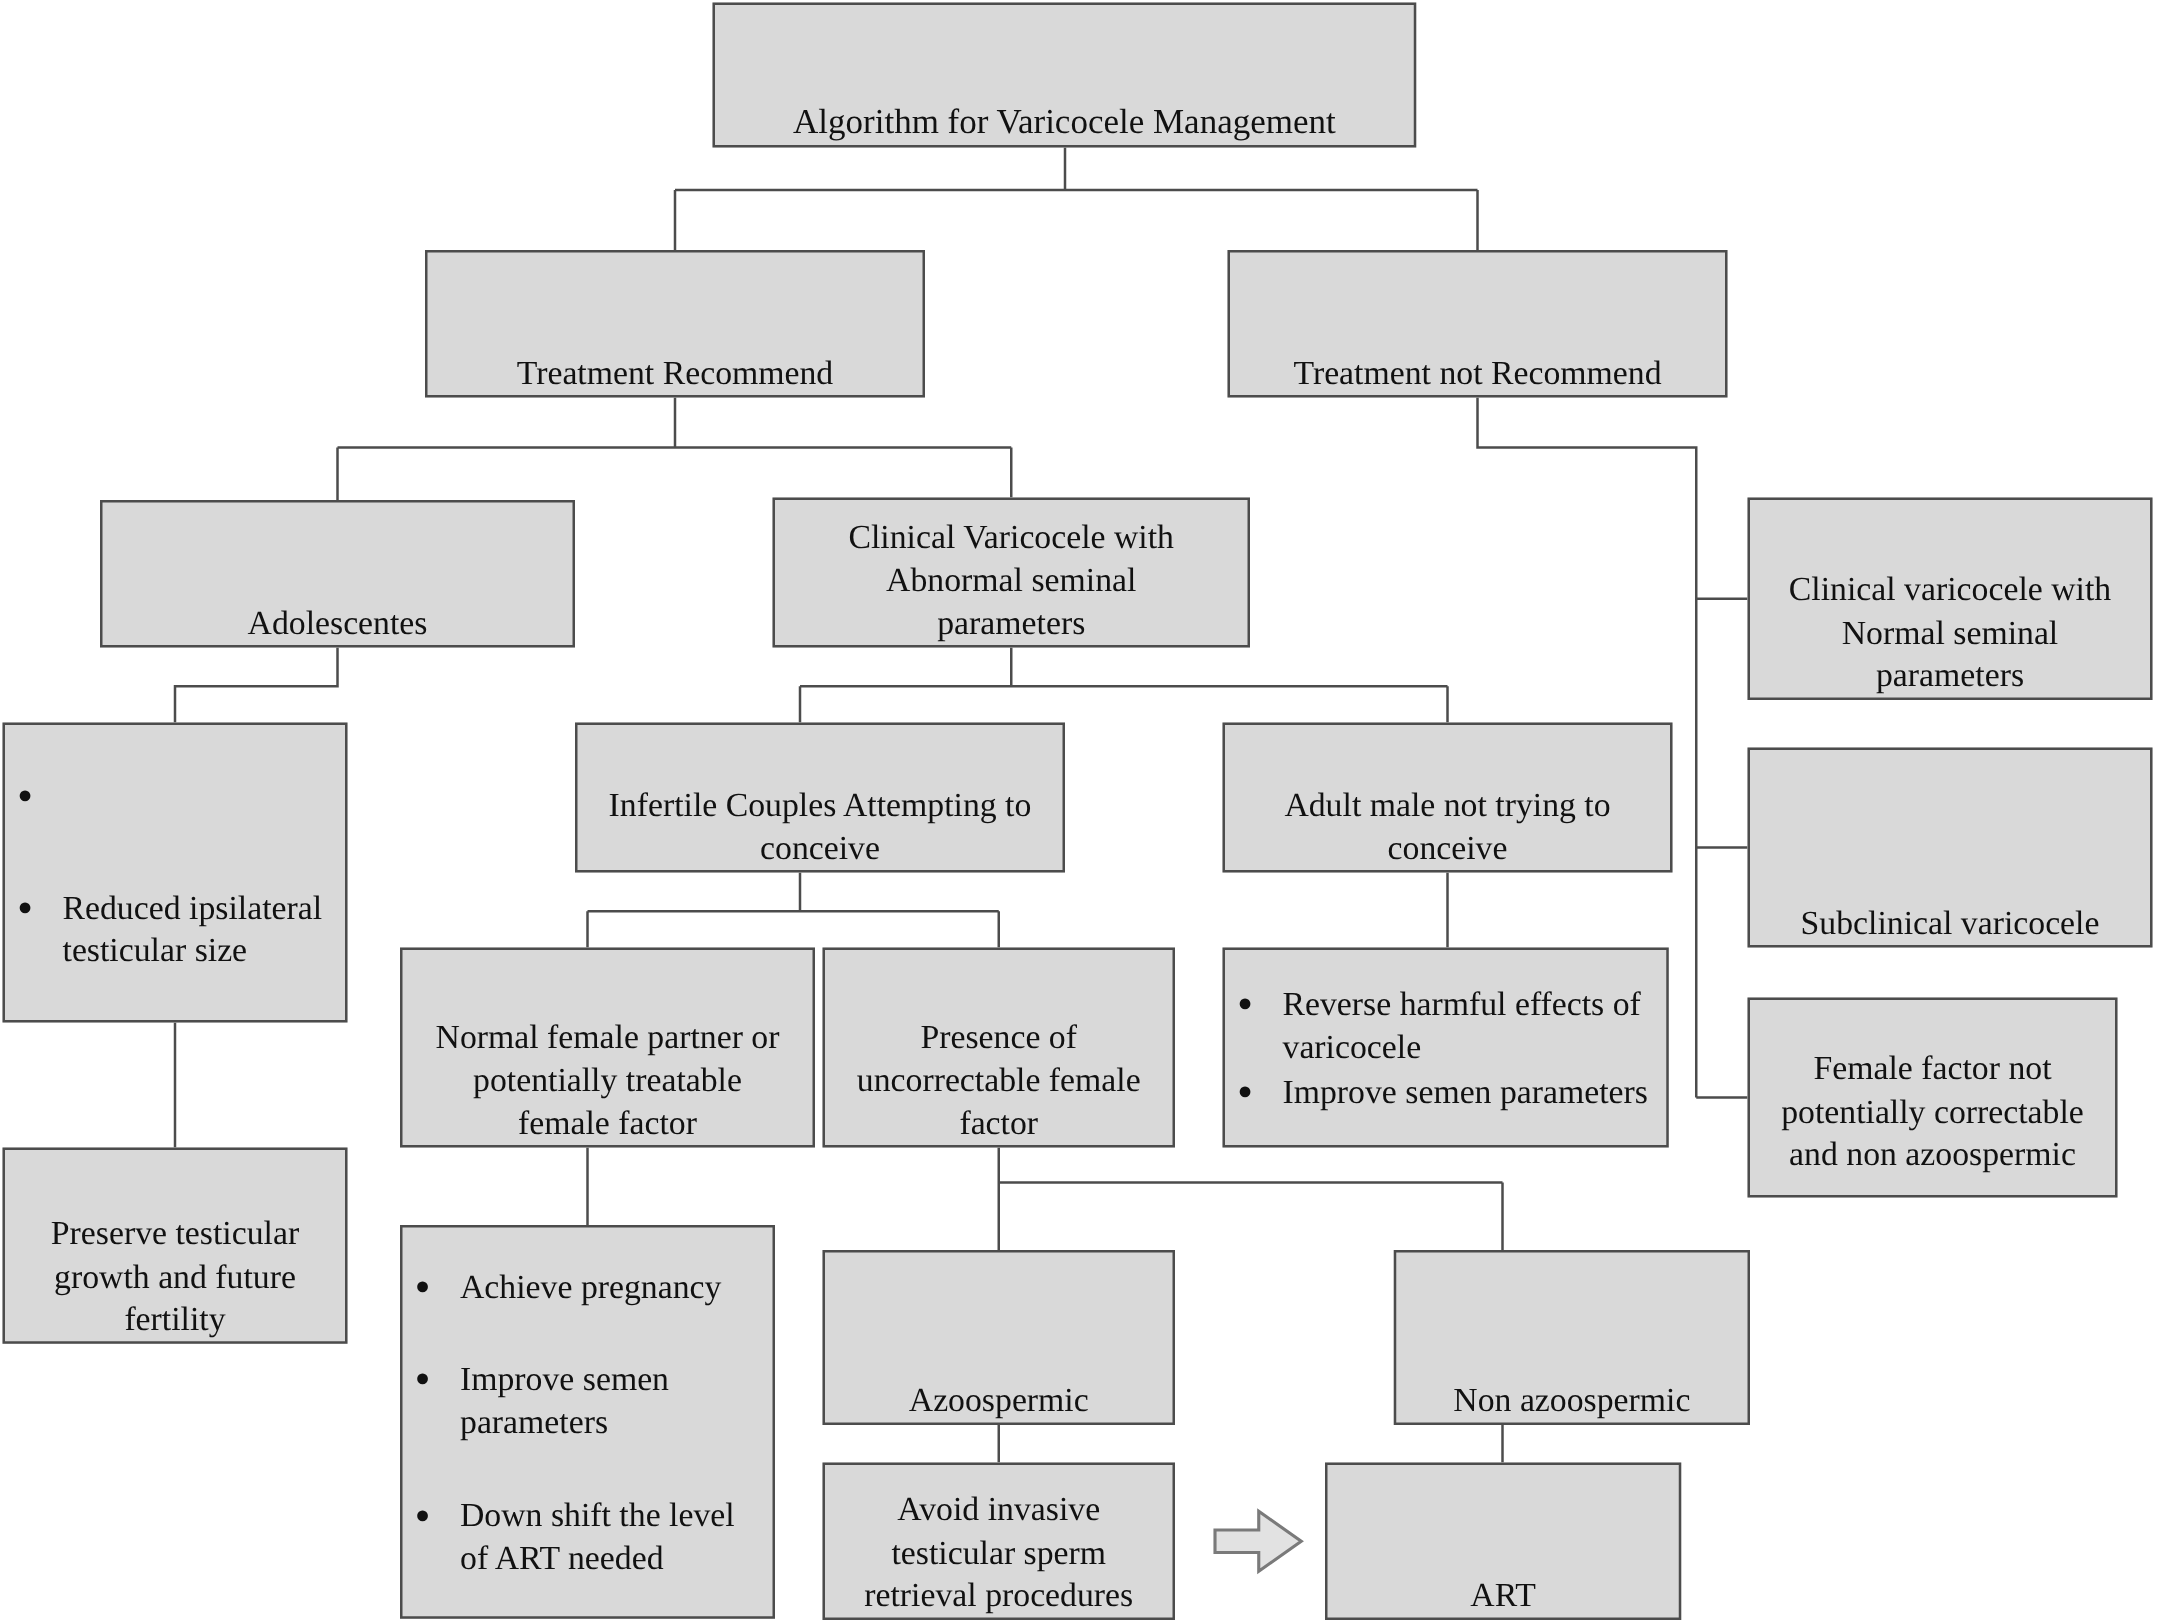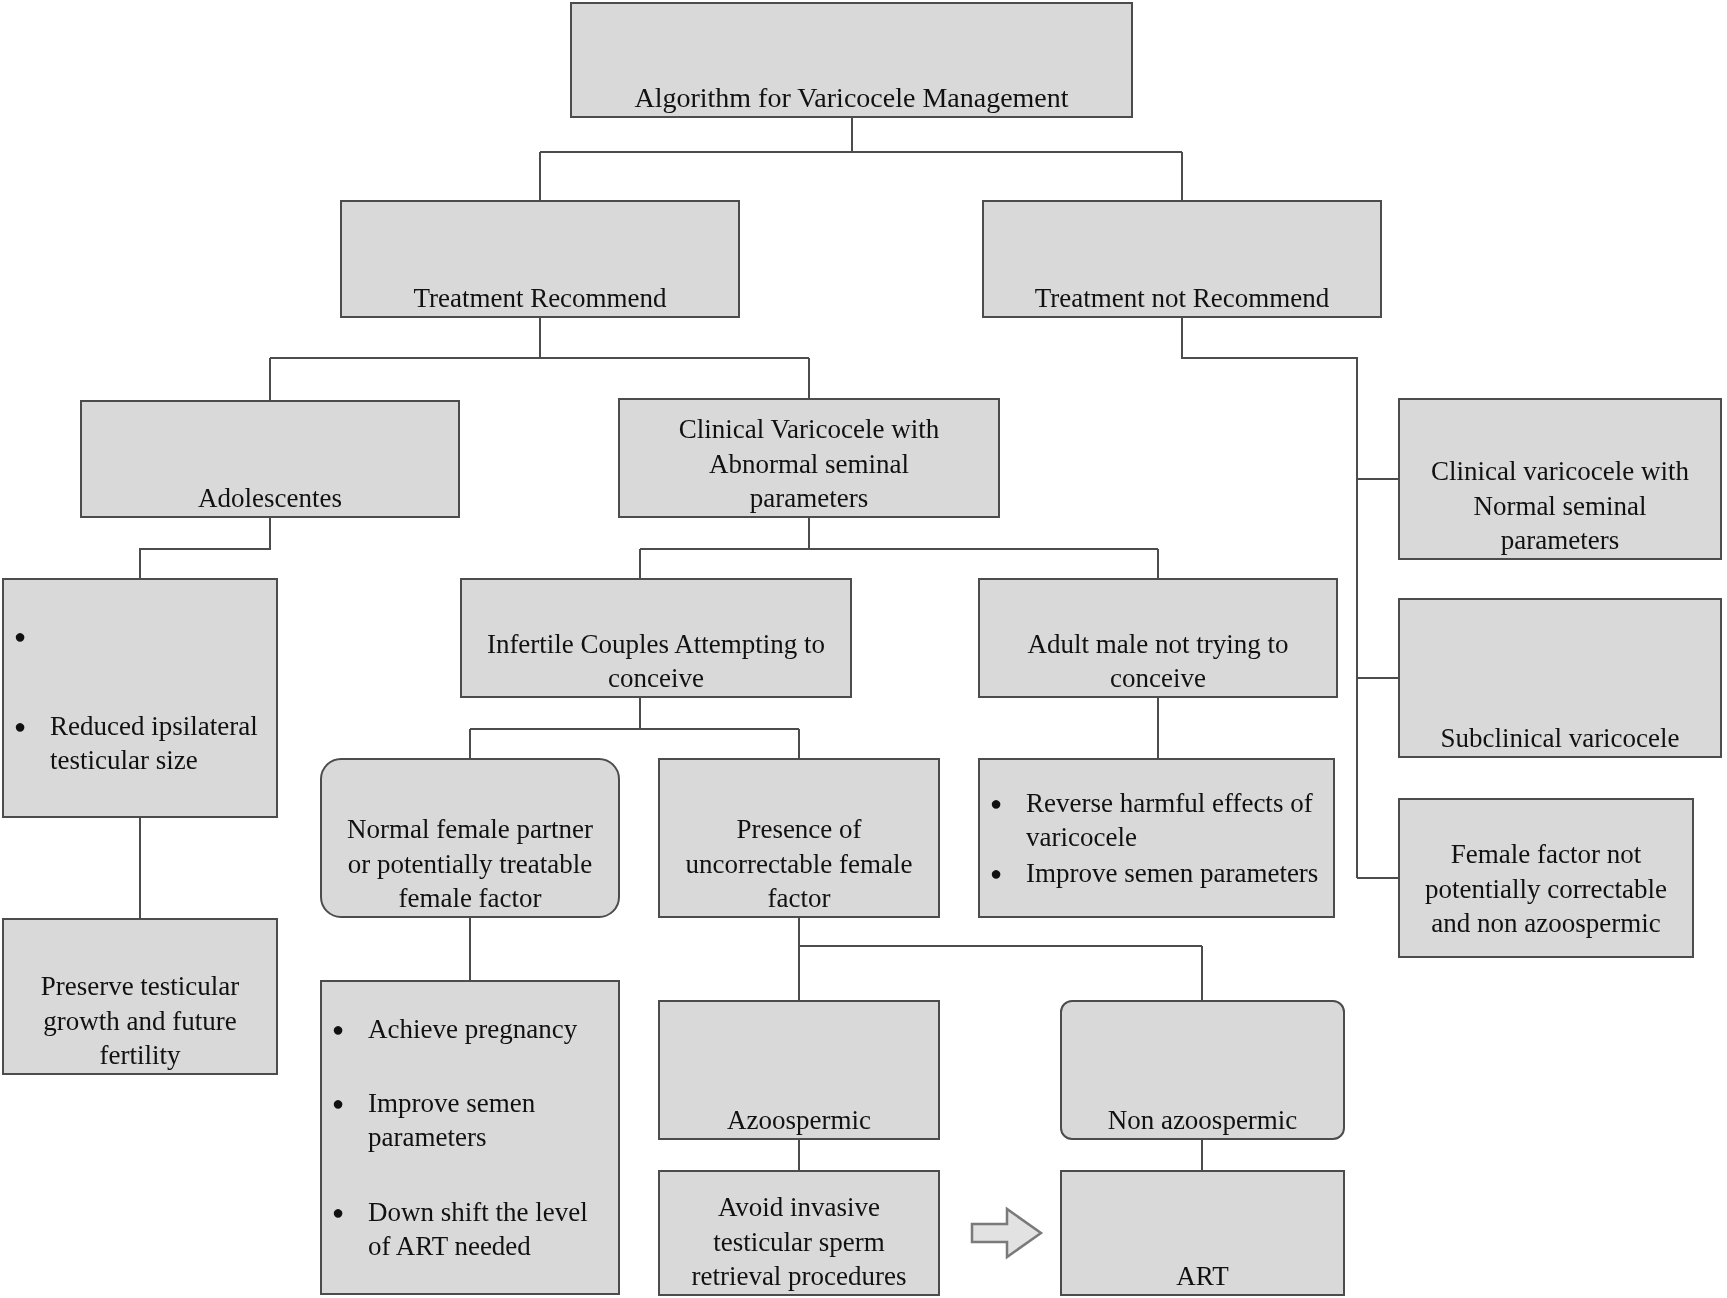--- a/index.html
+++ b/index.html
@@ -129,21 +129,21 @@
   </div>
 
   <div class="node" style="left:460px;top:578px;width:392px;height:120px;padding:0 14px;">
       <span>Infertile Couples Attempting to conceive</span>
     </div>
 
   <div class="node" style="left:978px;top:578px;width:360px;height:120px;padding:0 14px;">
       <span>Adult male not trying to conceive</span>
     </div>
 
-  <div class="node" style="left:320px;top:758px;width:300px;height:160px;padding:0 24px;border-radius:21px;">
+  <div class="node" style="left:320px;top:758px;width:332px;height:160px;padding:0 24px;">
       <span>Normal female partner or potentially treatable female factor</span>
     </div>
 
   <div class="node" style="left:658px;top:758px;width:282px;height:160px;padding:0 10px;">
       <span>Presence of uncorrectable female factor</span>
     </div>
 
   <div class="bullets gap-sm" style="left:978px;top:758px;width:357px;height:160px;">
     <div class="bullet-item">
       <span class="bullet-dot">●</span>
@@ -171,21 +171,21 @@
     <div class="bullet-item">
       <span class="bullet-dot">●</span>
       <span class="bullet-text">Down shift the level of ART needed</span>
     </div>
   </div>
 
   <div class="node" style="left:658px;top:1000px;width:282px;height:140px;">
       <span>Azoospermic</span>
     </div>
 
-  <div class="node" style="left:1060px;top:1000px;width:285px;height:140px;border-radius:12px;">
+  <div class="node" style="left:1115px;top:1000px;width:285px;height:140px;">
       <span>Non azoospermic</span>
     </div>
 
   <div class="node" style="left:658px;top:1170px;width:282px;height:126px;padding:0 10px;">
       <span>Avoid invasive testicular sperm retrieval procedures</span>
     </div>
 
   <div class="node" style="left:1060px;top:1170px;width:285px;height:126px;">
       <span>ART</span>
     </div>

